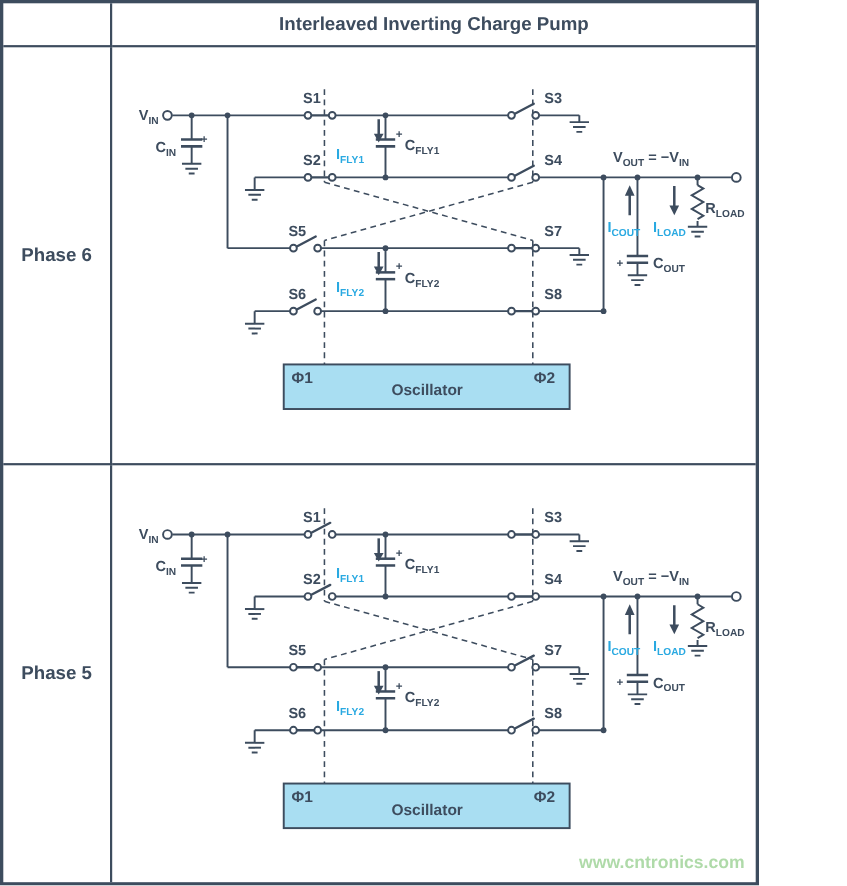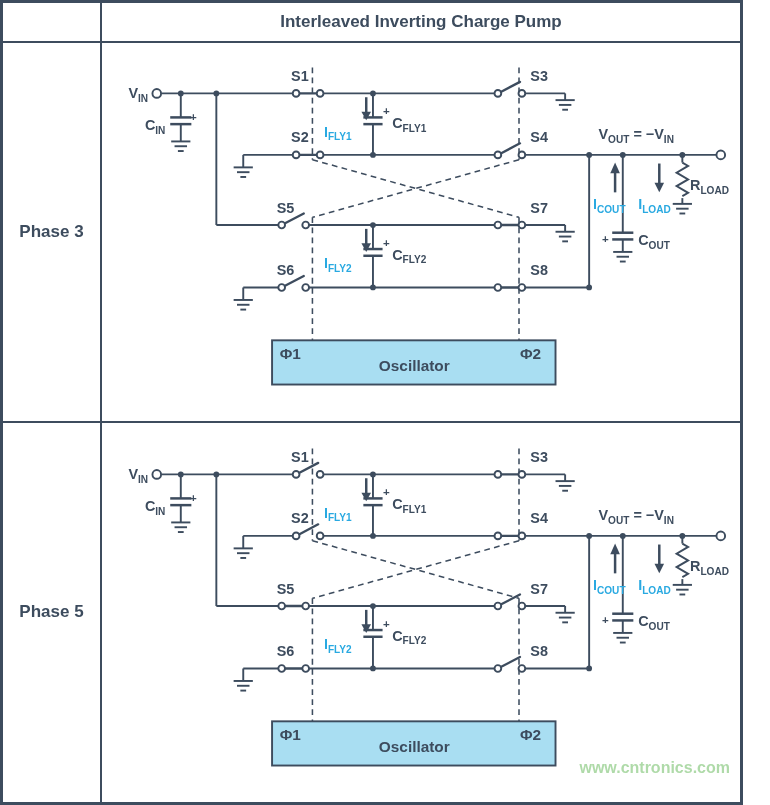--- a/index.html
+++ b/index.html
@@ -4,42 +4,42 @@
 <style>
   :root{
     --line:#3d4c5e;
     --blue:#29a9e1;
     --osc:#a9def2;
     --wm:#a7d7a0;
   }
   *{margin:0;padding:0;box-sizing:border-box;}
   body{background:#fff;font-family:"Liberation Sans",sans-serif;}
   .frame{
-    width:743px;height:805px;
+    width:690px;height:805px;
     border:3px solid var(--line);
     display:grid;
     grid-template-columns:99px 1fr;
     grid-template-rows:40px 1fr 1fr;
     background:#fff;
   }
   .cell{position:relative;}
   .corner,.title{border-bottom:2px solid var(--line);}
   .corner,.plabel{border-right:2px solid var(--line);}
   .plabel-1,.circuit-1{border-bottom:2px solid var(--line);}
   .title{
     display:flex;align-items:center;justify-content:center;
     font-size:17px;font-weight:bold;color:var(--line);
   }
   .plabel{
     display:flex;align-items:center;justify-content:center;
     font-size:17px;font-weight:bold;color:var(--line);
   }
   .circuit svg{display:block;width:100%;height:100%;}
   .watermark{
-    position:absolute;right:10px;bottom:25px;
+    position:absolute;right:10px;bottom:8px;
     color:var(--wm);font-size:16px;font-weight:bold;opacity:.9;
     pointer-events:none;
   }
   
   .wire line,path.wire{stroke:var(--line);stroke-width:2;fill:none;}
   .plate line{stroke:var(--line);stroke-width:2.6;}
   .dot circle{fill:var(--line);stroke:none;}
   .term{fill:#fff;stroke:var(--line);stroke-width:2;}
   .lever{stroke:var(--line);stroke-width:2.4;stroke-linecap:round;}
   .switch.closed .lever-open{display:none;}
@@ -57,21 +57,21 @@
   svg text.big{font-size:16px;}
   svg text.plus{font-size:12px;}
 </style>
 </head>
 <body>
 
 <div class="frame">
   <div class="cell corner"></div>
   <div class="cell title">Interleaved Inverting Charge Pump</div>
 
-  <div class="cell plabel plabel-1">Phase 3</div>
+  <div class="cell plabel plabel-1">Phase 6</div>
   <div class="cell circuit circuit-1">
   <svg viewBox="0 0 664 374" preserveAspectRatio="xMidYMid meet">
 
     <g class="wire">
 
       <line x1="62" y1="43" x2="198.5" y2="43"></line>
       <line x1="230.5" y1="43" x2="408.5" y2="43"></line>
       <line x1="440.5" y1="43" x2="482" y2="43"></line>
 
       <line x1="147" y1="107" x2="198.5" y2="107"></line>

